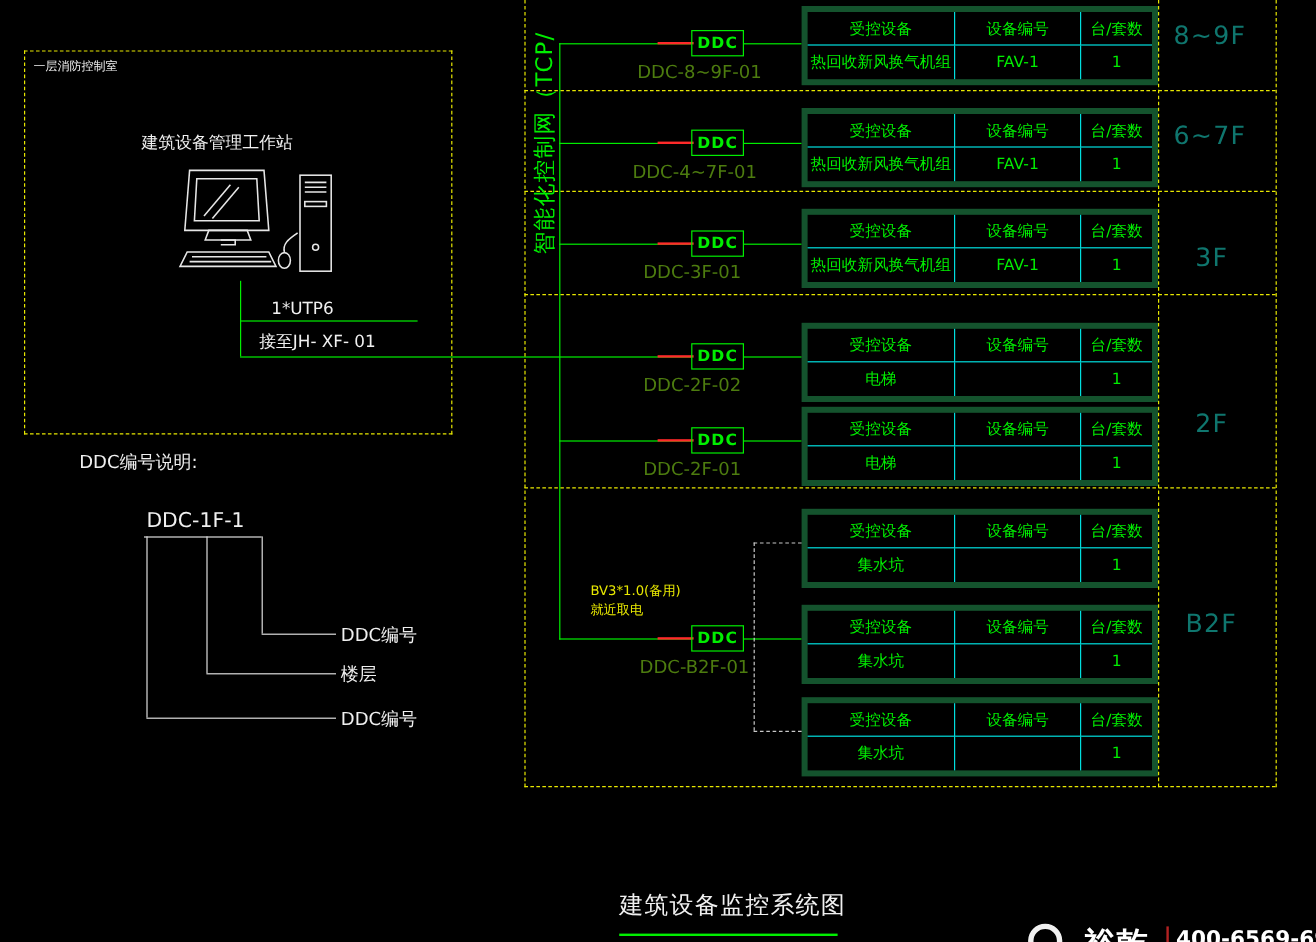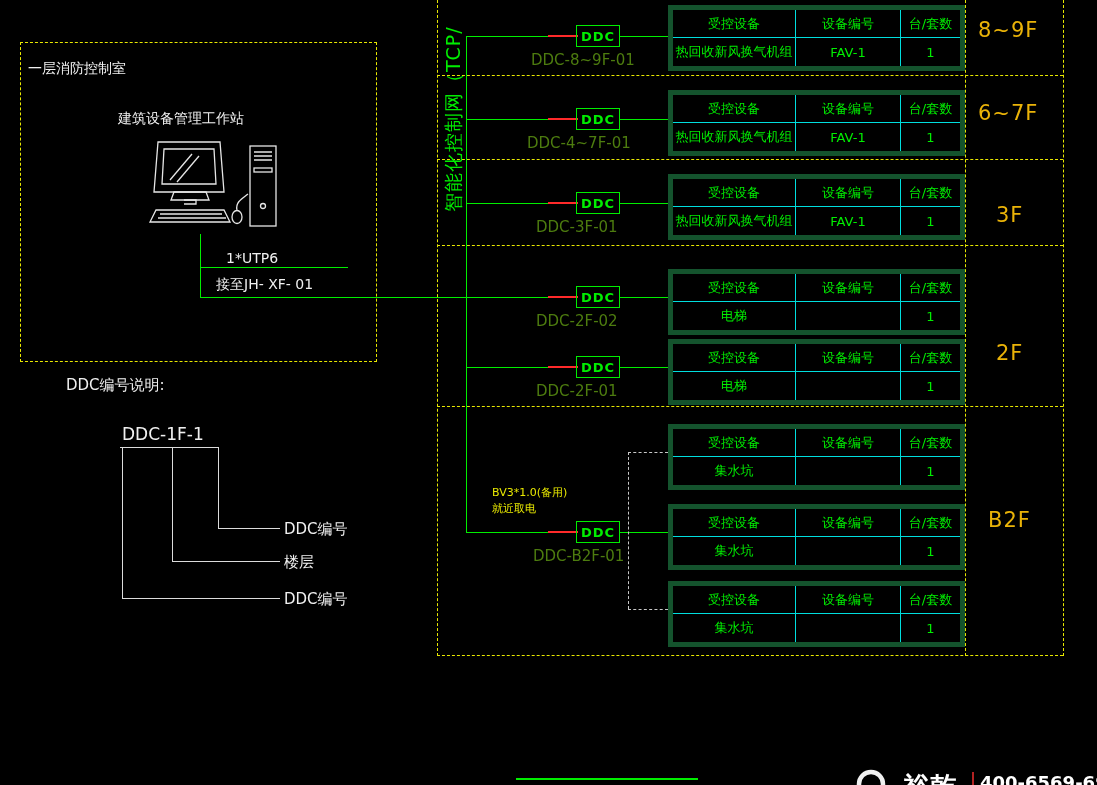--- a/index.html
+++ b/index.html
@@ -12,21 +12,21 @@
   .dashv{position:absolute;width:0;border-left:1px dashed #e8e800;}
   .dashh.w{border-top:1px dashed #c8c8c8;}
   .dashv.w{border-left:1px dashed #c8c8c8;}
   .txt{position:absolute;color:#f0f0f0;white-space:nowrap;}
   .txt.y{color:#e8e800;}
   .fire-box{position:absolute;border:1px dashed #e8e800;}
   .ddc{position:absolute;width:44px;height:22px;border:1px solid #00ee00;box-sizing:border-box;
        display:flex;align-items:center;justify-content:center;color:#00ee00;
        font-size:13px;font-weight:bold;letter-spacing:1px;}
   .ddc-lbl{position:absolute;color:#4d7c0f;font-size:15px;white-space:nowrap;}
-  .floor-lbl{position:absolute;color:#eab308;font-size:21px;white-space:nowrap;letter-spacing:1px;}
+  .floor-lbl{position:absolute;color:#0f766e;font-size:21px;white-space:nowrap;letter-spacing:1px;}
   .net-lbl{position:absolute;color:#00ee00;font-size:19px;white-space:nowrap;
            transform:rotate(-90deg);transform-origin:0 0;letter-spacing:1px;}
   .ctable{position:absolute;width:287px;display:grid;grid-template-columns:123px 105px 59px;
           grid-auto-rows:28px;border:5px solid #14532d;}
   .ctable .c{border-right:1px solid #00dede;border-bottom:1px solid #00dede;color:#00ee00;
              font-size:13px;display:flex;align-items:center;justify-content:center;
              white-space:nowrap;overflow:hidden;box-sizing:border-box;}
   .ctable .c:nth-child(3n){border-right:none;}
   .ctable .c:nth-child(n+4){border-bottom:none;}
   .wm{position:absolute;left:845px;top:722px;width:252px;height:63px;margin-top:43px;}
@@ -37,21 +37,21 @@
   .wm-div{position:absolute;left:127px;top:7px;width:2px;height:30px;background:#b22222;}
   .wm-phone{position:absolute;left:135px;top:7px;color:#ffffff;font-size:18px;font-weight:bold;white-space:nowrap;}
   .wm-site{position:absolute;left:136px;top:28px;color:#e03131;font-size:12.5px;white-space:nowrap;}
 </style>
 </head>
 <body>
 
 <div class="canvas">
 
   <div class="fire-box" style="left:20px;top:42px;width:355px;height:318px"></div>
-  <div class="txt" style="left:28px;top:60px;font-size:14px">一层消防控制室</div>
+  <div class="txt" style="left:28px;top:48px;font-size:10px">一层消防控制室</div>
   <div class="txt" style="left:118px;top:110px;font-size:14px">建筑设备管理工作站</div>
 
   <svg style="position:absolute;left:148px;top:138px" width="135" height="96" viewBox="0 0 135 96" fill="none" stroke="#e6e6e6" stroke-width="1.3">
     <path d="M10,4 L72,4 L76,54 L6,54 Z"></path>
     <path d="M16,11 L66,11 L68,46 L14,46 Z"></path>
     <path d="M22,42 L44,16"></path>
     <path d="M29,44 L51,18"></path>
     <path d="M26,54 L58,54 L61,62 L23,62 Z"></path>
     <path d="M36,62 L48,62 L48,66 L36,66"></path>
     <path d="M8,72 L76,72 L82,84 L2,84 Z"></path>
@@ -216,20 +216,21 @@
 
   <div class="txt y" style="left:492px;top:485px;font-size:11px">BV3*1.0(备用)</div>
   <div class="txt y" style="left:492px;top:501px;font-size:11px">就近取电</div>
 
   <div class="floor-lbl" style="left:978px;top:18px">8~9F</div>
   <div class="floor-lbl" style="left:978px;top:101px">6~7F</div>
   <div class="floor-lbl" style="left:996px;top:203px">3F</div>
   <div class="floor-lbl" style="left:996px;top:341px">2F</div>
   <div class="floor-lbl" style="left:988px;top:508px">B2F</div>
 
+  <div class="txt" style="left:516px;top:741px;font-size:20px;letter-spacing:1px">建筑设备监控系统图</div>
   <div class="ln" style="left:516px;top:778px;width:182px;height:2px"></div>
 
   <div class="wm">
     <svg style="position:absolute;left:4px;top:2px" width="52" height="38" viewBox="0 0 52 38">
       <circle cx="22" cy="17" r="12" fill="none" stroke="#f0f0f0" stroke-width="4.5"></circle>
       <path d="M29,24 L43,35" stroke="#cf2222" stroke-width="6" stroke-linecap="round" fill="none"></path>
     </svg>
     <div class="wm-brand">裕乾</div>
     <div class="wm-sub">YUQIAN</div>
     <div class="wm-div"></div>

